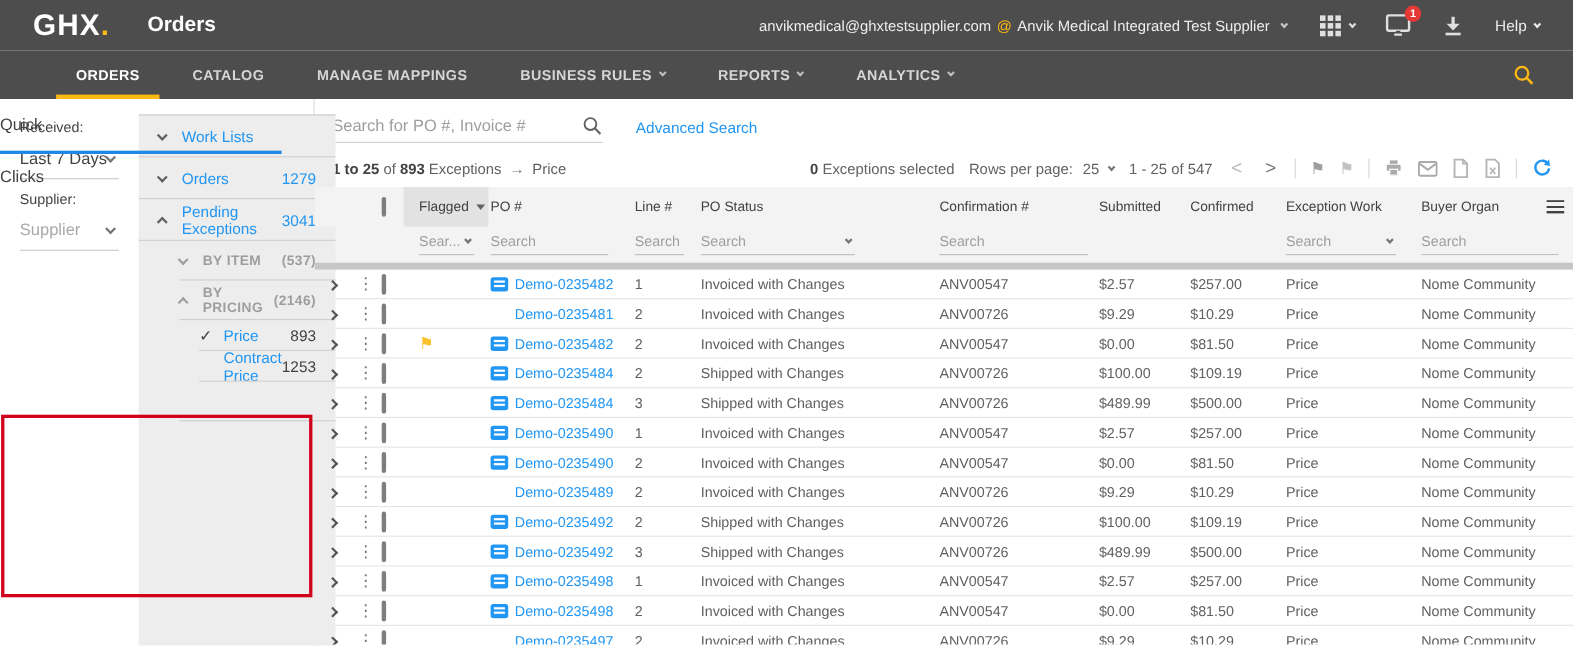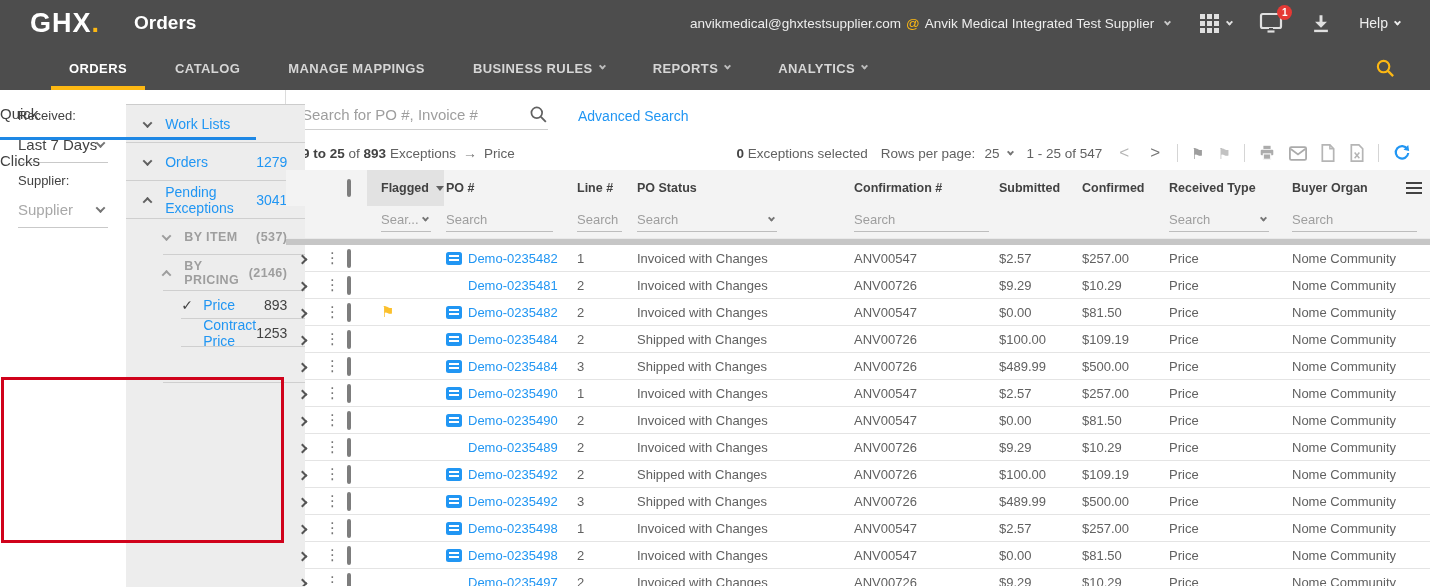--- a/index.html
+++ b/index.html
@@ -84,21 +84,21 @@
   .rpp { display:flex; align-items:center; gap:9px; }
   .rpp .cv { color:#757575; }
   .pg-btn { font-size:17px; color:#757575; padding:0 4px; cursor:pointer; font-weight:500; }
   .pg-btn.prev { color:#b5b5b5; }
   .tsep { width:1px; height:18px; background:#d5d5d5; }
   .tool-ic { display:flex; align-items:center; cursor:pointer; }
   .flag-glyph { font-size:15px; line-height:1; }
 
   
   .thead, .tfilter, .trow { display:flex; align-items:center; padding-left:13px; }
-  .thead { height:36px; background:#f3f3f3; font-size:12.5px; font-weight:bold; color:#424242; position:relative; }
+  .thead { height:36px; background:#f3f3f3; font-size:12.5px; font-weight:normal; color:#424242; position:relative; }
   .tfilter { height:32px; background:#f3f3f3; font-size:13px; color:#9e9e9e; }
   .hscroll { height:7px; background:#e9e9e9; position:relative; }
   .hscroll .thumb { position:absolute; left:0; top:1px; height:6px; width:100%; background:#c6c6c6; }
   .c-expand { flex:0 0 26px; } .c-kebab { flex:0 0 22px; } .c-check { flex:0 0 34px; }
   .c-flag { flex:0 0 65px; } .c-po { flex:0 0 131px; display:flex; align-items:center; }
   .c-line { flex:0 0 60px; } .c-status { flex:0 0 217px; } .c-conf { flex:0 0 145px; }
   .c-sub { flex:0 0 83px; } .c-cfd { flex:0 0 87px; } .c-exc { flex:0 0 123px; }
   .c-buyer { flex:0 0 200px; white-space:nowrap; overflow:hidden; }
   .h-flag { position:relative; height:36px; display:flex; align-items:center; gap:7px; }
   .h-flag::before { content:""; position:absolute; left:-14px; right:2px; top:0; bottom:0; background:#e2e2e2; }
@@ -274,21 +274,21 @@
           <svg width="19" height="19" viewBox="0 0 22 22">
             <circle cx="9" cy="9" r="6.2" fill="none" stroke="#616161" stroke-width="2"></circle>
             <path d="M13.8 13.8L19.5 19.5" stroke="#616161" stroke-width="2.2"></path>
           </svg>
         </div>
         <span class="adv-link">Advanced Search</span>
       </div>
 
       <div class="results-row">
         <span>
-          <b>9 to 25</b>&nbsp;<span>of</span>&nbsp;<b>893</b>&nbsp;<span>Exceptions</span></span>
+          <b>1 to 25</b>&nbsp;<span>of</span>&nbsp;<b>893</b>&nbsp;<span>Exceptions</span></span>
         <span class="res-arrow">→</span>
         <span>Price</span>
         <div class="res-right">
           <span><b>0</b>&nbsp;<span>Exceptions selected</span></span>
           <span class="rpp">
             <span>Rows per page:</span>
             <span>25</span>
             <i class="cv cv-down cv-sm"></i>
           </span>
           <span>1 - 25 of 547</span>
@@ -342,21 +342,21 @@
           <span>Flagged</span>
               <span class="sort-caret"></span>
             </div>
           </div>
         <div class="c-po">PO #</div>
         <div class="c-line">Line #</div>
         <div class="c-status">PO Status</div>
         <div class="c-conf">Confirmation #</div>
         <div class="c-sub">Submitted</div>
         <div class="c-cfd">Confirmed</div>
-        <div class="c-exc">Received Type</div>
+        <div class="c-exc">Exception Work</div>
         <div class="c-buyer" style="flex-basis:112px">Buyer Organ</div>
         <div class="col-menu"></div>
       </div>
 
       <div class="tfilter">
         <div class="c-expand"></div>
         <div class="c-kebab"></div>
         <div class="c-check"></div>
         <div class="c-flag">
             <div class="filter-ctl" style="width:50px">

